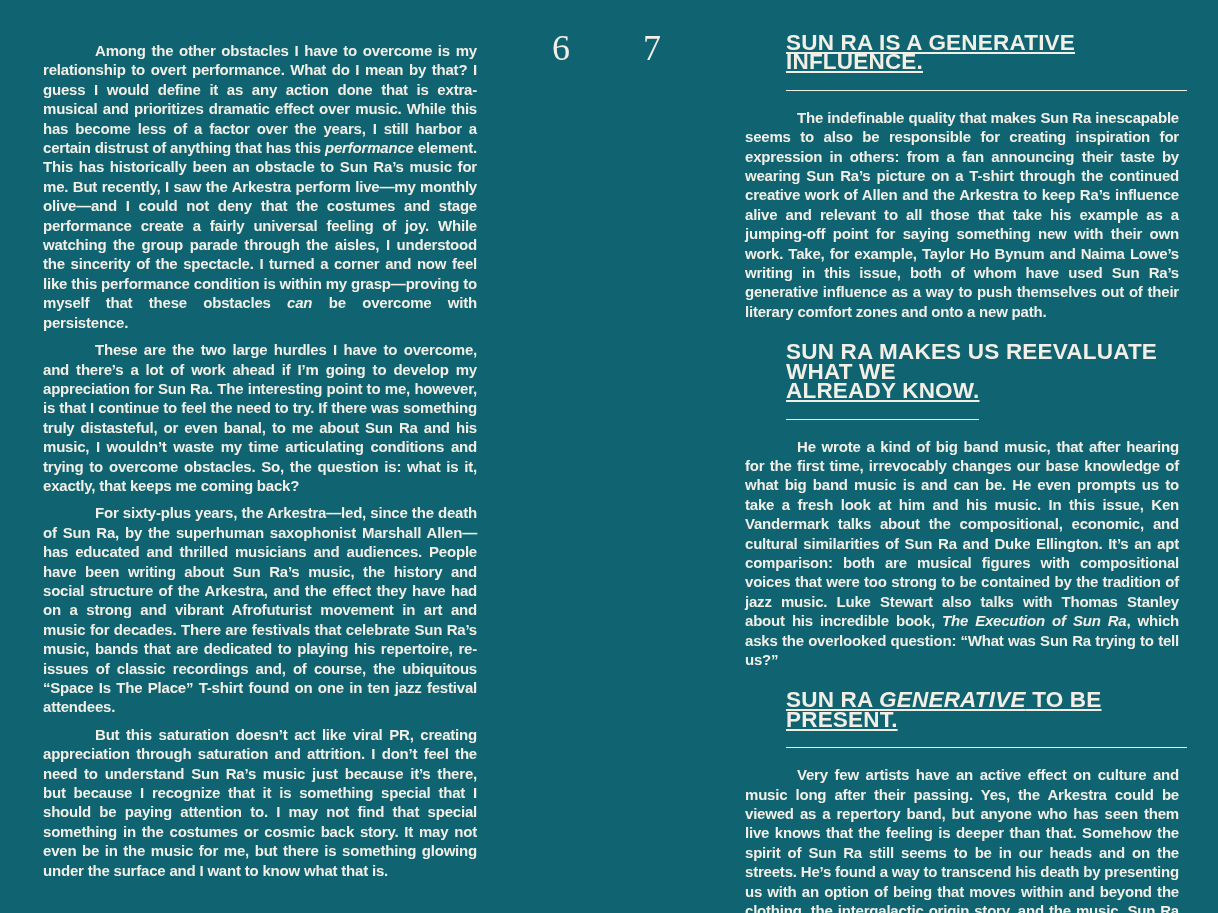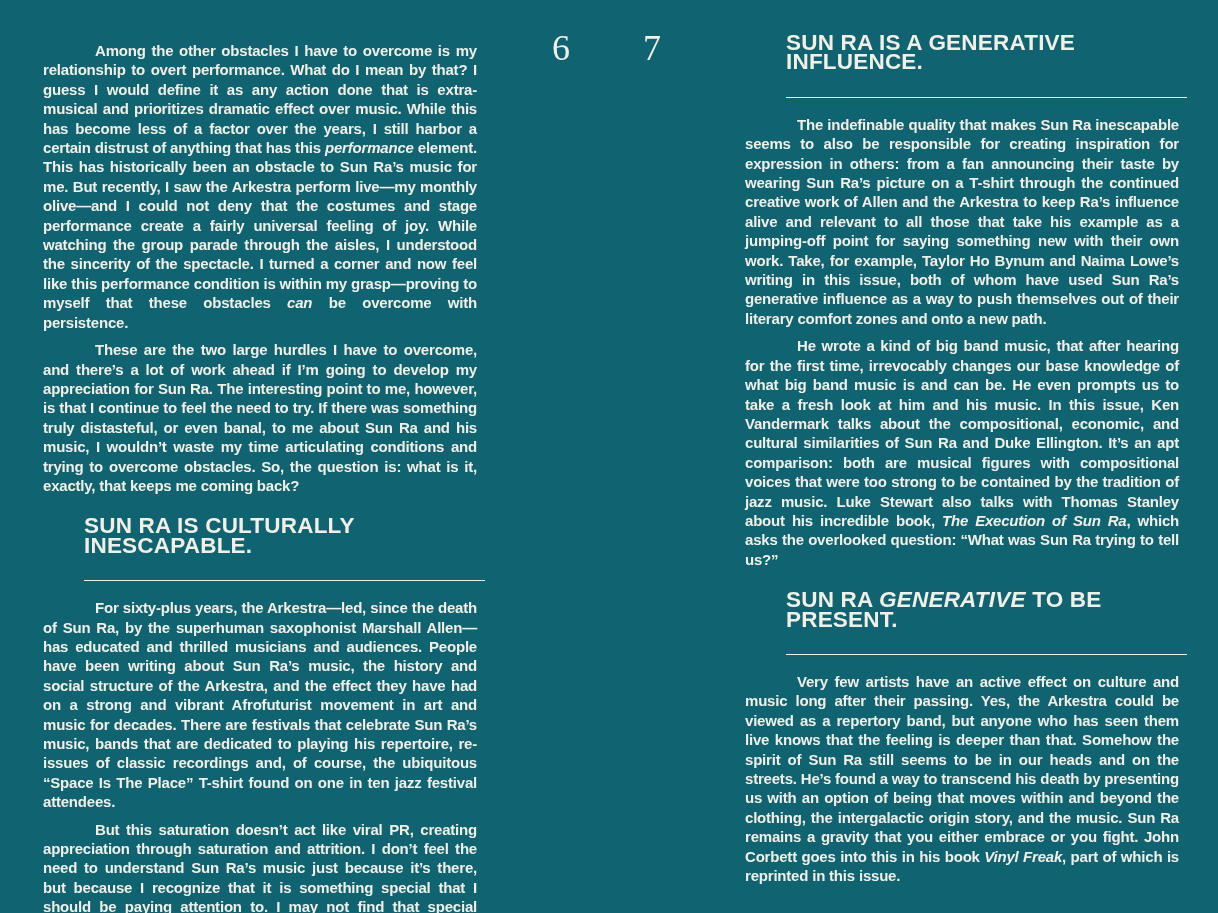--- a/index.html
+++ b/index.html
@@ -39,22 +39,23 @@
   .it { font-style: italic; }
   .heading {
     margin: 21px 0 17px 49px;
     text-align: left;
     text-indent: 0;
     letter-spacing: 0.2px;
   }
   .heading.first { margin-top: 0; }
   .heading .u {
     display: inline-block;
-    padding-bottom: 25px;
+    padding-bottom: 18px;
     border-bottom: 1.5px solid #f2efe7;
+    text-decoration: underline;
   }
   .heading .line1 {
     display: block;
   }
   .page-num {
     position: absolute;
     top: 28px;
     color: #f2efe7;
     font-family: "Liberation Serif", serif;
     font-size: 36px;
@@ -69,27 +70,27 @@
 
 <div class="spread">
 
   <div class="page-num num-left">6</div>
 
   <div class="page-num num-right">7</div>
 
   <div class="page-col left-col">
     <p class="body-para"><span>Among the other obstacles I have to overcome is my relationship to overt performance. What do I mean by that? I guess I would define it as any action done that is extra-musical and prioritizes dramatic effect over music. While this has become less of a factor over the years, I still harbor a certain distrust of anything that has this </span><span class="it">performance</span><span> element. This has historically been an obstacle to Sun Ra’s music for me. But recently, I saw the Arkestra perform live—my monthly olive—and I could not deny that the costumes and stage performance create a fairly universal feeling of joy. While watching the group parade through the aisles, I understood the sincerity of the spectacle. I turned a corner and now feel like this performance condition is within my grasp—proving to myself that these obstacles </span><span class="it">can</span><span> be overcome with persistence.</span></p>
     <p class="body-para"><span>These are the two large hurdles I have to overcome, and there’s a lot of work ahead if I’m going to develop my appreciation for Sun Ra. The interesting point to me, however, is that I continue to feel the need to try. If there was something truly distasteful, or even banal, to me about Sun Ra and his music, I wouldn’t waste my time articulating conditions and trying to overcome obstacles. So, the question is: what is it, exactly, that keeps me coming back?</span></p>
-    <h2 class="heading"><span class="u">SUN RA IS CULTURALLY INESCAPABLE.</span></h2>
     <p class="body-para"><span>For sixty-plus years, the Arkestra—led, since the death of Sun Ra, by the superhuman saxophonist Marshall Allen—has educated and thrilled musicians and audiences. People have been writing about Sun Ra’s music, the history and social structure of the Arkestra, and the effect they have had on a strong and vibrant Afrofuturist movement in art and music for decades. There are festivals that celebrate Sun Ra’s music, bands that are dedicated to playing his repertoire, re-issues of classic recordings and, of course, the ubiquitous “Space Is The Place” T-shirt found on one in ten jazz festival attendees.</span></p>
     <p class="body-para"><span>But this saturation doesn’t act like viral PR, creating appreciation through saturation and attrition. I don’t feel the need to understand Sun Ra’s music just because it’s there, but because I recognize that it is something special that I should be paying attention to. I may not find that special something in the costumes or cosmic back story. It may not even be in the music for me, but there is something glowing under the surface and I want to know what that is.</span></p>
   </div>
 
   <div class="page-col right-col">
     <h2 class="heading first"><span class="u">SUN RA IS A GENERATIVE INFLUENCE.</span></h2>
     <p class="body-para"><span>The indefinable quality that makes Sun Ra inescapable seems to also be responsible for creating inspiration for expression in others: from a fan announcing their taste by wearing Sun Ra’s picture on a T-shirt through the continued creative work of Allen and the Arkestra to keep Ra’s influence alive and relevant to all those that take his example as a jumping-off point for saying something new with their own work. Take, for example, Taylor Ho Bynum and Naima Lowe’s writing in this issue, both of whom have used Sun Ra’s generative influence as a way to push themselves out of their literary comfort zones and onto a new path.</span></p>
+    <h2 class="heading"><span class="line1">SUN RA MAKES US REEVALUATE WHAT WE</span><span class="u">ALREADY KNOW.</span></h2>
     <p class="body-para"><span>He wrote a kind of big band music, that after hearing for the first time, irrevocably changes our base knowledge of what big band music is and can be. He even prompts us to take a fresh look at him and his music. In this issue, Ken Vandermark talks about the compositional, economic, and cultural similarities of Sun Ra and Duke Ellington. It’s an apt comparison: both are musical figures with compositional voices that were too strong to be contained by the tradition of jazz music. Luke Stewart also talks with Thomas Stanley about his incredible book, </span><span class="it">The Execution of Sun Ra</span><span>, which asks the overlooked question: “What was Sun Ra trying to tell us?”</span></p>
     <h2 class="heading"><span class="u"><span>SUN RA </span><span class="it">GENERATIVE</span><span> TO BE PRESENT.</span></span></h2>
     <p class="body-para"><span>Very few artists have an active effect on culture and music long after their passing. Yes, the Arkestra could be viewed as a repertory band, but anyone who has seen them live knows that the feeling is deeper than that. Somehow the spirit of Sun Ra still seems to be in our heads and on the streets. He’s found a way to transcend his death by presenting us with an option of being that moves within and beyond the clothing, the intergalactic origin story, and the music. Sun Ra remains a gravity that you either embrace or you fight. John Corbett goes into this in his book </span><span class="it">Vinyl Freak</span><span>, part of which is reprinted in this issue.</span></p>
 
   </div>
 
 </div>
 
 </body></html>

